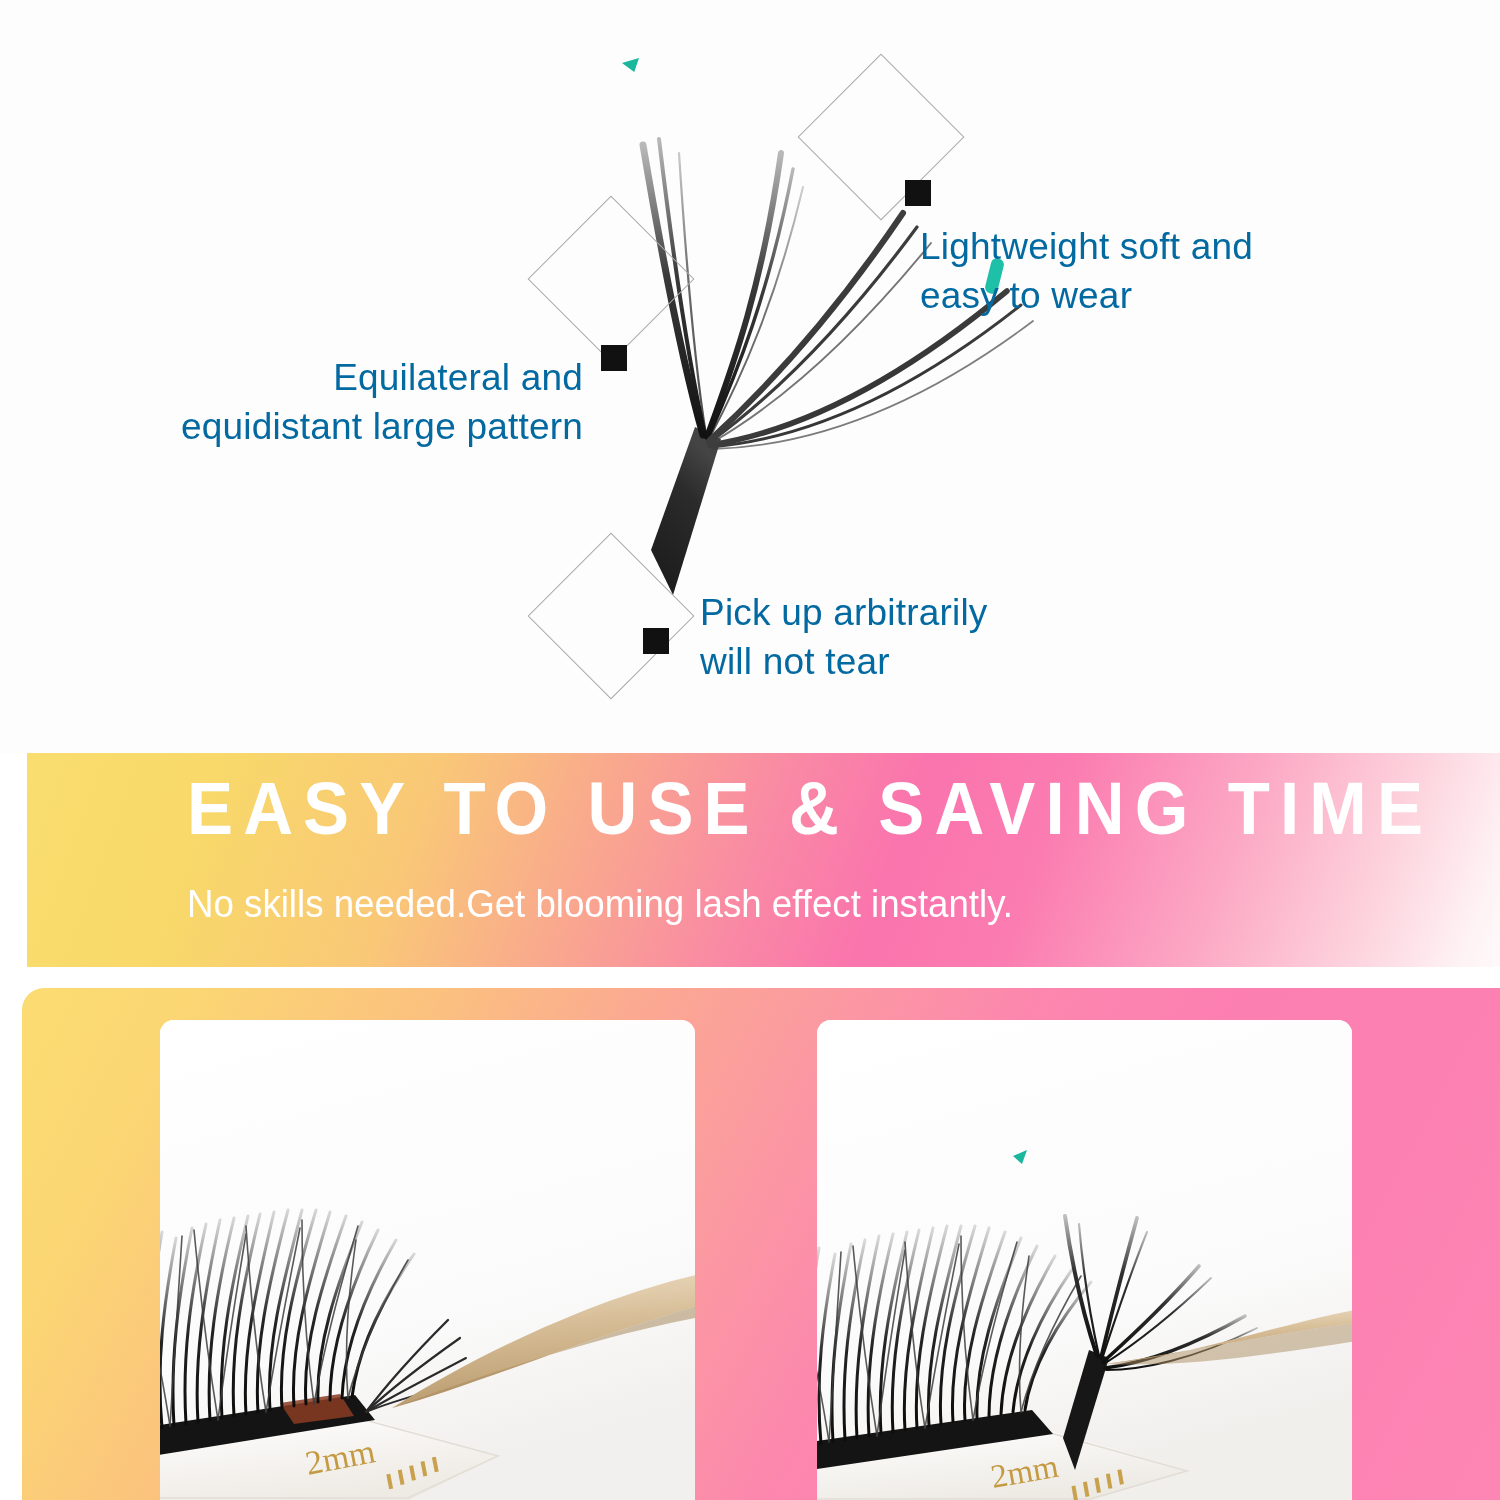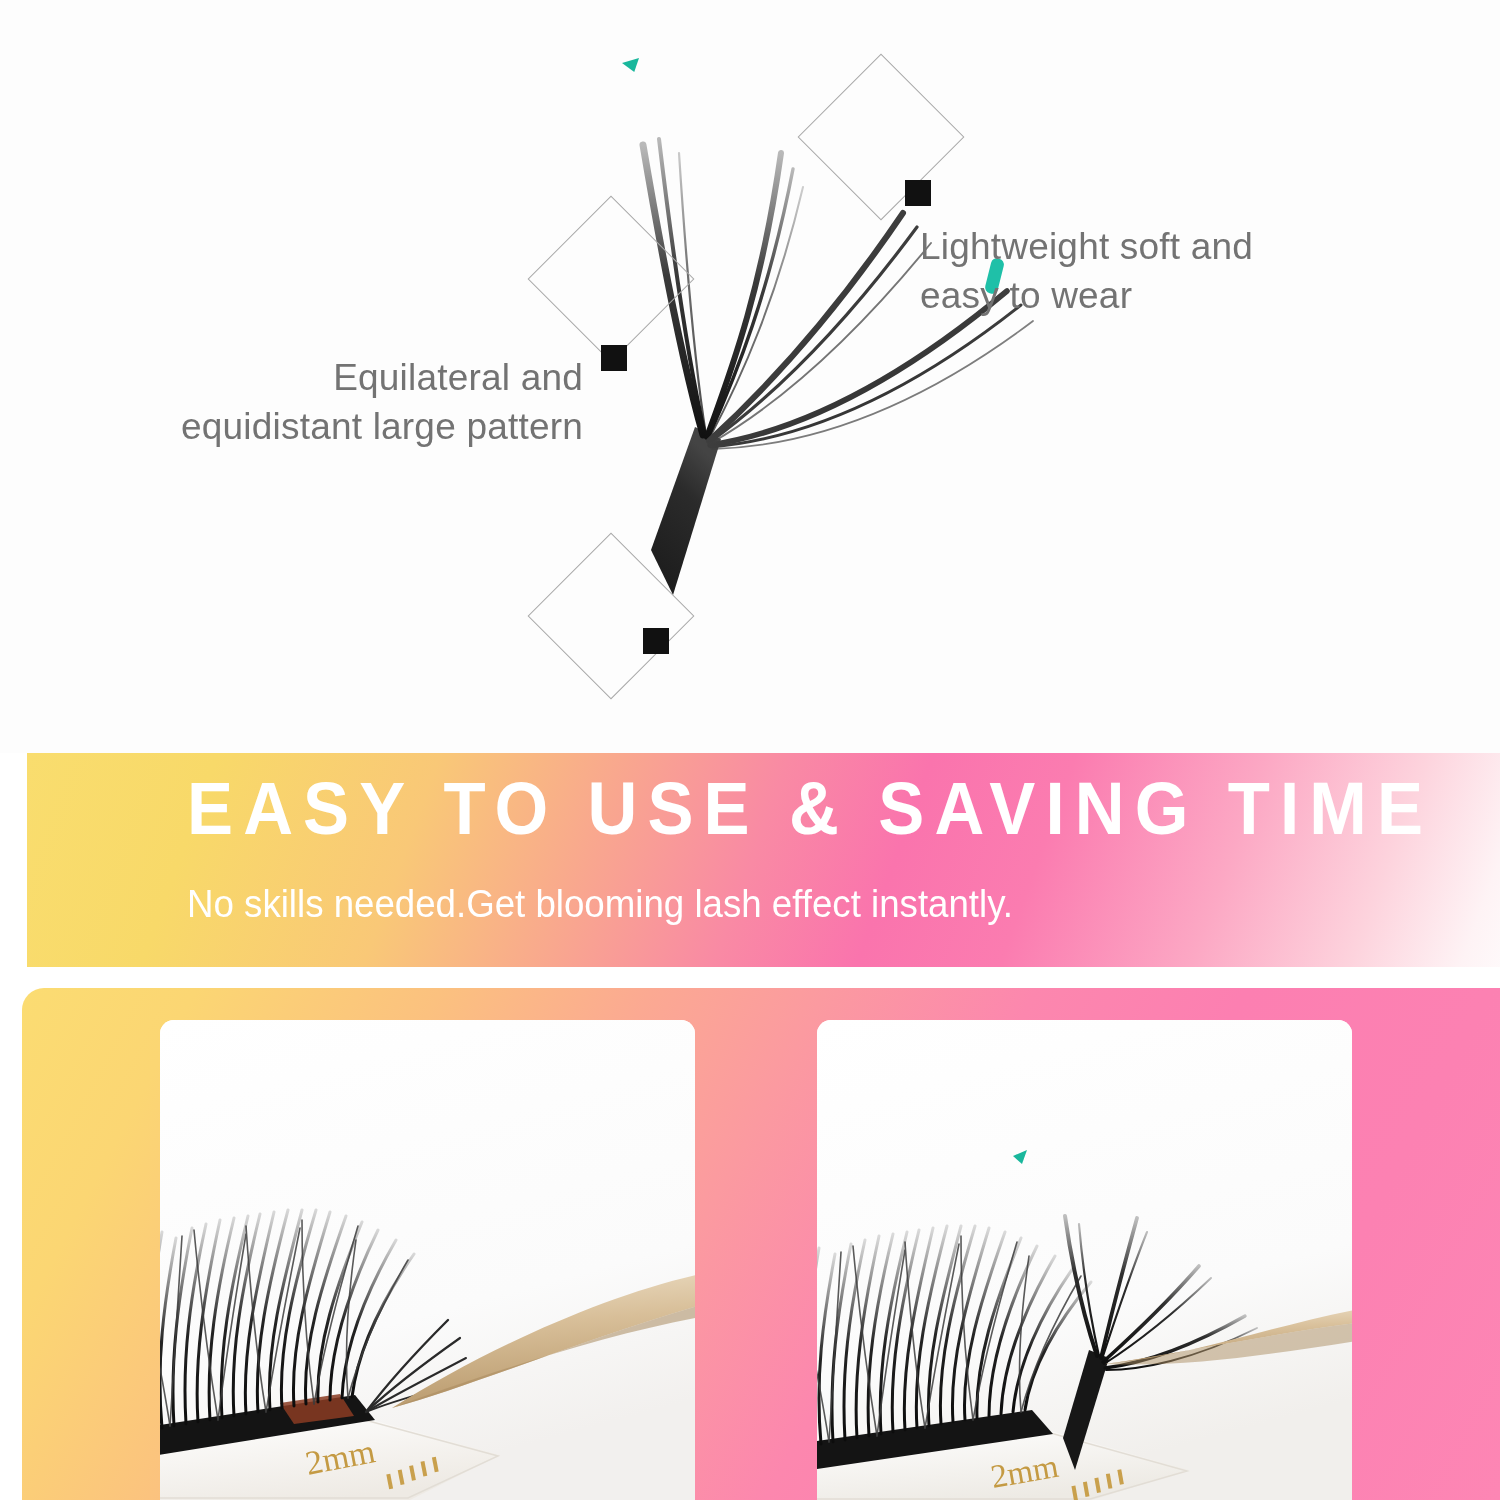--- a/index.html
+++ b/index.html
@@ -25,21 +25,21 @@
     position: absolute;
     left: 0; top: 0;
     width: 1500px;
     height: 753px;
     background: #fdfdfd;
     overflow: hidden;
   }
 
   .feature-label {
     position: absolute;
-    color: #737373;
+    color: #0369a1;
     font-size: 37px;
     line-height: 1.33;
     font-weight: 400;
     letter-spacing: 0.2px;
     white-space: pre-line;
   }
   #label-equilateral { left: 181px; top: 353px; text-align: right; }
   #label-lightweight { left: 920px; top: 222px; }
   #label-pickup      { left: 700px; top: 588px; }
 
@@ -237,20 +237,22 @@
 
     <div class="callout-marker" id="marker-diamond-bottom"></div>
     <div class="marker-nub" id="nub-bottom"></div>
 
     <div class="feature-label" id="label-equilateral">Equilateral and
 equidistant large pattern</div>
 
     <div class="feature-label" id="label-lightweight">Lightweight soft and
 easy to wear</div>
 
+    <div class="feature-label" id="label-pickup">Pick up arbitrarily
+will not tear</div>
   </section>
 
   <section id="promo-banner">
     <div id="promo-headline">EASY TO USE &amp; SAVING TIME</div>
     <div id="promo-subheadline">No skills needed.Get blooming lash effect instantly.</div>
   </section>
 
   <section id="photo-section">
     <div id="photo-frame">
 

